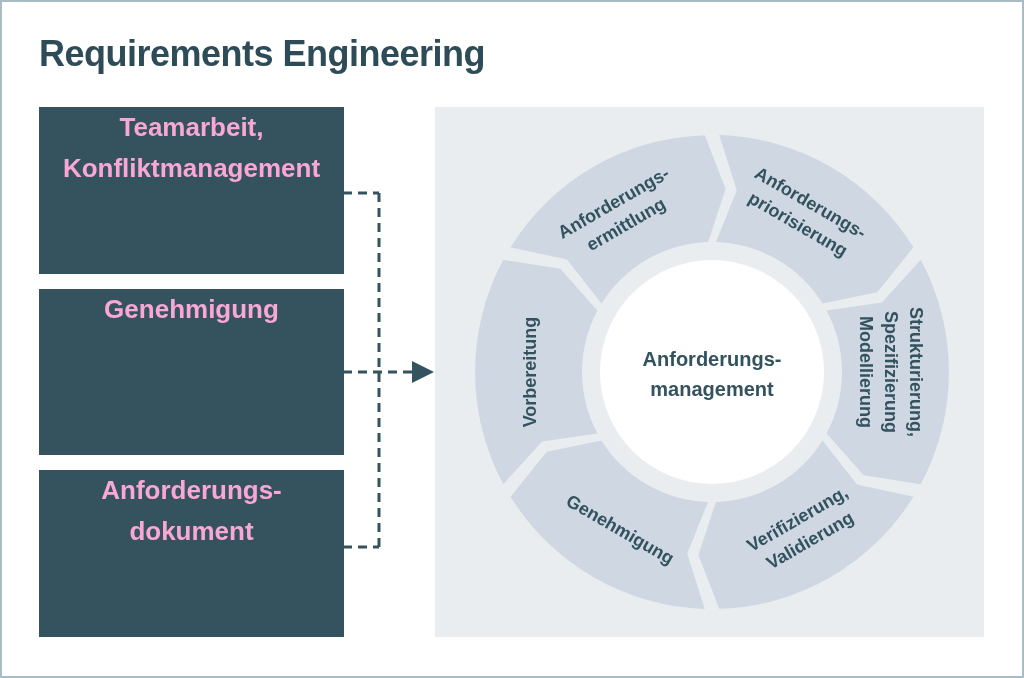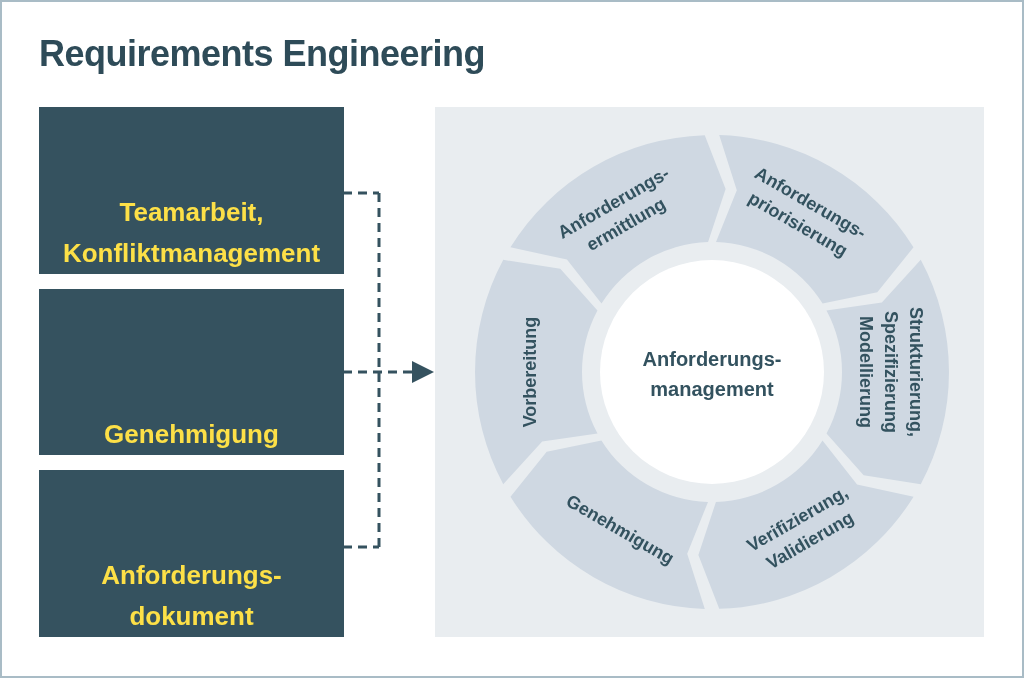--- a/index.html
+++ b/index.html
@@ -1,21 +1,21 @@
 <!DOCTYPE html>
 <html><head>
 <meta charset="utf-8">
 <style>
   html,body{margin:0;padding:0;background:#ffffff;font-family:"Liberation Sans",sans-serif;}
   .page{position:relative;width:1024px;height:678px;box-sizing:border-box;
         border:2px solid #a9bcc6;background:#ffffff;overflow:hidden;}
   .title{position:absolute;left:37px;top:30px;font-size:36px;font-weight:700;
          color:#2e4b58;letter-spacing:-0.5px;line-height:44px;}
-  .box{position:absolute;left:37px;width:305px;background:#35525f;color:#fde047;
-       display:flex;align-items:flex-end;justify-content:center;text-align:center;
+  .box{position:absolute;left:37px;width:305px;background:#35525f;color:#f9a8d4;
+       display:flex;align-items:flex-start;justify-content:center;text-align:center;
        font-size:26px;font-weight:700;line-height:41px;white-space:pre-line;}
   .box1{top:105px;height:167px;}
   .box2{top:287px;height:166px;}
   .box3{top:468px;height:167px;}
   .panel{position:absolute;left:433px;top:105px;width:549px;height:530px;background:#e9edf0;}
   svg.overlay{position:absolute;left:0;top:0;width:1024px;height:678px;display:block;}
   .seg-label{position:absolute;font-size:18px;font-weight:700;color:#33525f;
              line-height:25px;text-align:center;white-space:pre-line;}
   .sl0{left:618px;top:212px;transform:translate(-50%,-50%) rotate(-30deg);}
   .sl1{left:802px;top:212px;transform:translate(-50%,-50%) rotate(30deg);}

